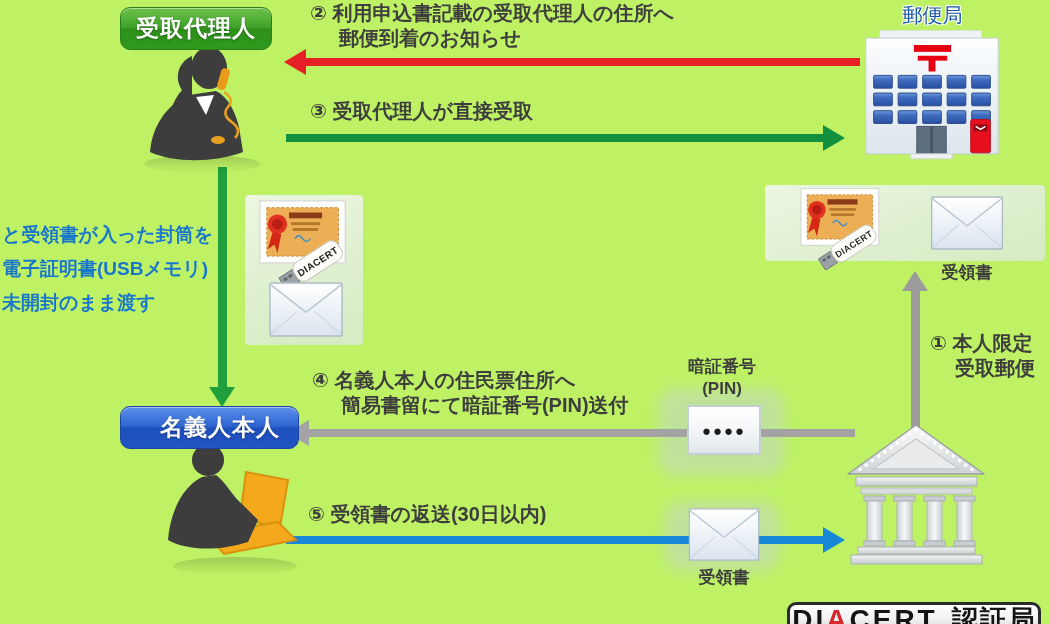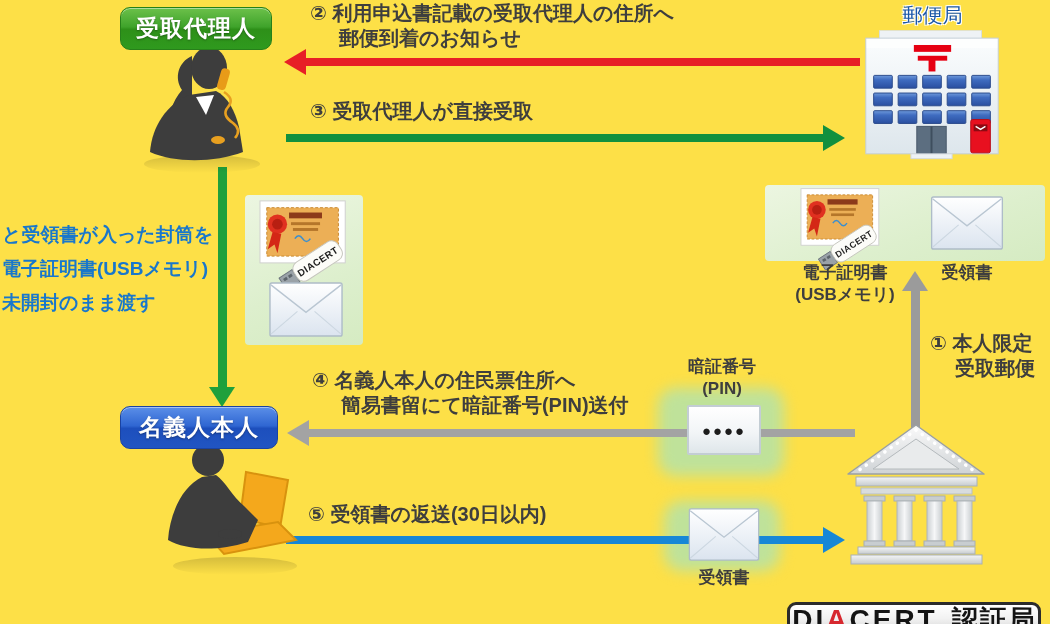--- a/index.html
+++ b/index.html
@@ -1,35 +1,35 @@
 <!DOCTYPE html>
 <html><head>
 <meta charset="utf-8">
 <style>
   html,body{margin:0;padding:0;background:#fff;}
   #stage{
-    position:relative;width:1050px;height:624px;background:#fde047;overflow:hidden;
+    position:relative;width:1050px;height:624px;background:#bef264;overflow:hidden;
     font-family:"Liberation Sans","DejaVu Sans",sans-serif;
   }
   
   .pill{
     position:absolute;display:flex;align-items:center;justify-content:center;
     color:#fff;font-weight:bold;font-size:23px;letter-spacing:1px;
     border-radius:10px;white-space:nowrap;z-index:6;
     text-shadow:0 1px 2px rgba(0,0,0,.35);
   }
   .pill.green{
     left:120px;top:7px;width:150px;height:41px;
     background:linear-gradient(180deg,#6cc14a 0%,#3fa32b 46%,#2e9019 52%,#2f9a1e 100%);
     border:1px solid #27801a;box-shadow:inset 0 1px 0 rgba(255,255,255,.45);
   }
   .pill.blue{
     left:120px;top:406px;width:156px;height:41px;
     background:linear-gradient(180deg,#5b8fe8 0%,#2f66d2 46%,#1d4fbd 52%,#2155c2 100%);
-    border:1px solid #1a43a2;box-shadow:inset 0 1px 0 rgba(255,255,255,.45);
+    border:1px solid #1a43a2;box-shadow:inset 0 1px 0 rgba(255,255,255,.45);padding-left:21px;
   }
   
   .step{position:absolute;font-size:20px;font-weight:bold;color:#3e3e3e;line-height:25px;white-space:nowrap;z-index:5;}
   .step .ln{display:block;}
   .step .indent{padding-left:29px;}
   .note{position:absolute;left:2px;top:218px;font-size:19px;font-weight:bold;color:#1877cc;line-height:34px;white-space:nowrap;z-index:5;}
   .note .ln{display:block;}
   .lab{position:absolute;font-size:17px;font-weight:bold;color:#3e3e3e;text-align:center;white-space:nowrap;z-index:5;line-height:22px;}
   .town{position:absolute;left:860px;top:2px;width:145px;text-align:center;font-size:20px;font-weight:normal;color:#1a56a8;z-index:5;
     text-shadow:-1px -1px 0 #fff,1px -1px 0 #fff,-1px 1px 0 #fff,1px 1px 0 #fff;}
@@ -308,24 +308,20 @@
     <span class="ln">① 本人限定</span>
     <span class="ln" style="padding-left:25px;">受取郵便</span>
   </div>
 
   <div class="note">
     <span class="ln">と受領書が入った封筒を</span>
     <span class="ln">電子証明書(USBメモリ)</span>
     <span class="ln">未開封のまま渡す</span>
   </div>
 
-  <div class="lab" style="left:790px;top:262px;width:110px;">
-    <span style="display:block;">電子証明書</span>
-    <span style="display:block;">(USBメモリ)</span>
-  </div>
   <div class="lab" style="left:922px;top:262px;width:90px;">受領書</div>
   <div class="lab" style="left:672px;top:356px;width:100px;">
     <span style="display:block;">暗証番号</span>
     <span style="display:block;">(PIN)</span>
   </div>
   <div class="lab" style="left:688px;top:567px;width:72px;">受領書</div>
 
   <div class="logo">
     <span class="latin">DI</span>
       <span class="latin red">A</span>

